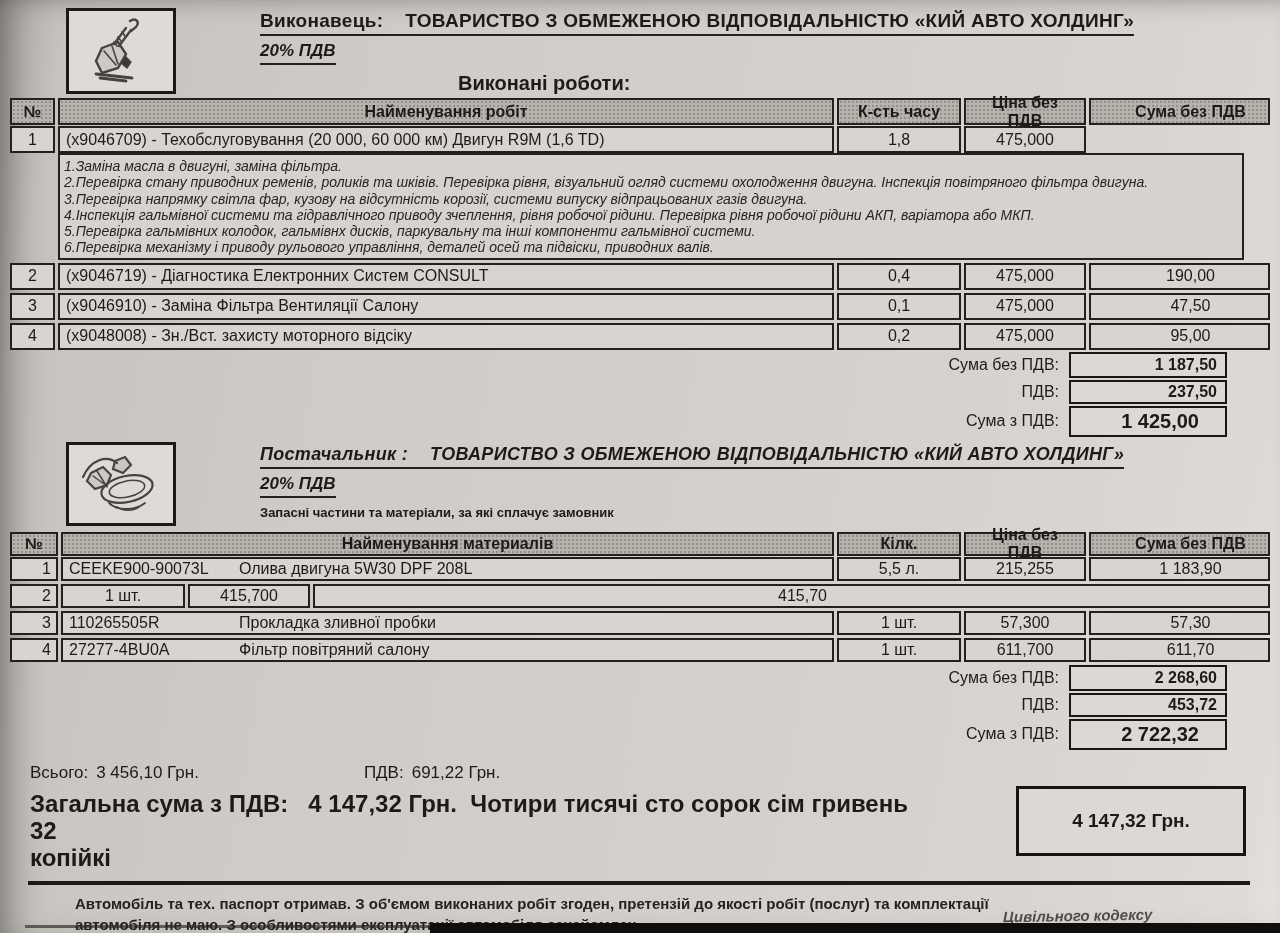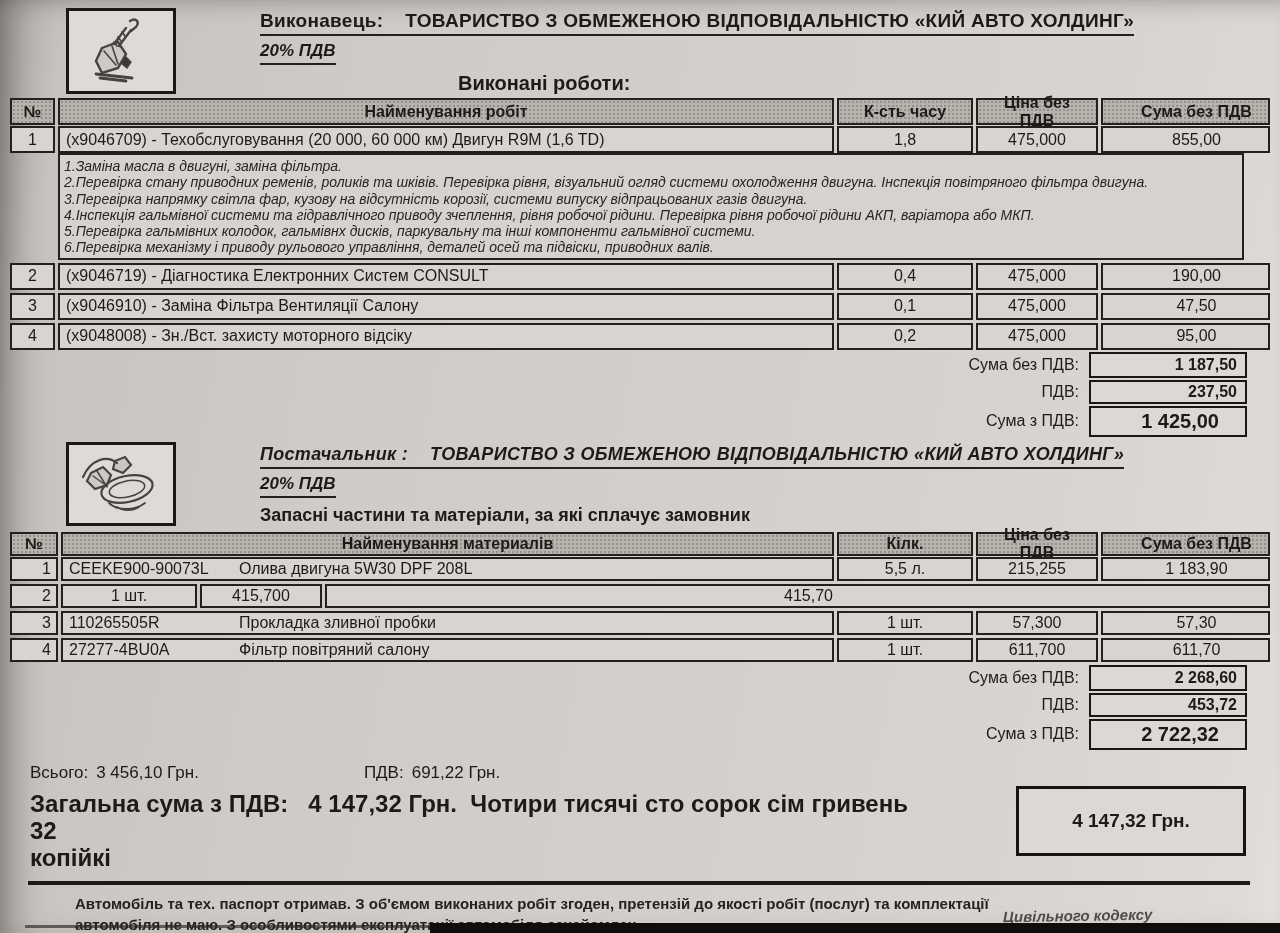--- a/index.html
+++ b/index.html
@@ -17,50 +17,50 @@
   
   .hdr{display:flex;align-items:flex-start;}
   .hdr1{padding-top:8px;height:88px;}
   .icon-box{margin-left:66px;width:104px;height:80px;border:3px solid #1a1918;background:#dedbd6;
     display:flex;align-items:center;justify-content:center;flex:none;}
   .hdr-text{margin-left:84px;padding-top:2px;}
   .co-line{font-size:19px;font-weight:bold;letter-spacing:.3px;display:inline-block;}
   .co-label{margin-right:22px;}
   .vat{display:inline-block;font-size:17px;font-weight:bold;margin-top:5px;}
   .works-title{font-size:20px;font-weight:bold;margin:7px 0 0 198px;}
-  .parts-title{font-size:18px;font-weight:bold;margin-top:7px;}
+  .parts-title{font-size:13px;font-weight:bold;margin-top:7px;}
   
   .tbl{margin:2px 10px 0 10px;}
   .trow{display:flex;gap:3px;margin-top:3px;}
   .trow.first{margin-top:1px;}
   .thead{margin-top:0;}
   .c{border:2px solid #222120;box-sizing:border-box;display:flex;align-items:center;justify-content:center;
      font-size:16px;background:#d8d5d0;line-height:18px;}
   .th{font-weight:bold;text-align:center;
      background-color:#b7b4ae;
      background-image:radial-gradient(rgba(88,86,82,.38) 1px,transparent 1.3px);
      background-size:4px 4px;}
   .works .thead .c{height:40px;}
   .works .trow .c{height:27px;}
   .mats  .thead .c{height:46px;}
   .mats  .trow .c{height:24px;}
   .c-num{width:45px;flex:none;}
   .c-name{width:776px;flex:none;justify-content:flex-start;padding-left:6px;}
-  .c-hours{width:136px;flex:none;}
+  .c-hours{width:124px;flex:none;}
   .c-price{width:122px;flex:none;}
   .c-sum{flex:1;padding-left:22px;}
   .mats .c-num{width:48px;justify-content:flex-end;padding-right:5px;}
   .mats .c-name{width:773px;}
   .part-no{display:inline-block;width:170px;flex:none;}
   
   .notes{margin-left:48px;width:1186px;box-sizing:border-box;border:2px solid #222120;
     background:#d6d3ce;padding:3px 12px 2px 4px;margin-top:0;}
   .note{font-size:14px;font-style:italic;line-height:16.3px;white-space:nowrap;overflow:hidden;color:#262524;}
   
-  .totals{padding-right:33px;margin-top:2px;}
+  .totals{padding-right:53px;margin-top:2px;}
   .tot-row{display:flex;justify-content:flex-end;align-items:center;margin-top:2px;}
   .tot-row:first-child{margin-top:0;}
   .tot-label{font-size:16px;padding-right:10px;}
   .tot-box{width:158px;box-sizing:border-box;border:2px solid #181716;background:#dcd9d4;
     height:26px;display:flex;align-items:center;justify-content:flex-end;
     padding-right:8px;font-weight:bold;font-size:16px;}
   .tot-row.mid .tot-box{height:24px;}
   .tot-row.big .tot-box{height:31px;font-size:20px;padding-right:26px;}
   
   .hdr2{margin-top:5px;height:86px;}
@@ -118,21 +118,20 @@
       <div class="c c-hours th">К-сть часу</div>
       <div class="c c-price th" style="padding:0 14px;">Ціна без ПДВ</div>
       <div class="c c-sum th">Сума без ПДВ</div>
     </div>
 
     <div class="trow first">
       <div class="c c-num">1</div>
       <div class="c c-name">(х9046709) -  Техобслуговування (20 000, 60 000 км) Двигун R9M (1,6 TD)</div>
       <div class="c c-hours">1,8</div>
       <div class="c c-price">475,000</div>
-      <div class="c c-sum">855,00</div>
     </div>
 
     <div class="notes">
       <div class="note">1.Заміна масла в двигуні, заміна фільтра.</div>
       <div class="note">2.Перевірка стану приводних ременів, роликів та шківів. Перевірка рівня, візуальний огляд системи охолодження двигуна. Інспекція повітряного фільтра двигуна.</div>
       <div class="note">3.Перевірка напрямку світла фар, кузову на відсутність корозії, системи випуску відпрацьованих газів двигуна.</div>
       <div class="note">4.Інспекція гальмівної системи та гідравлічного приводу зчеплення, рівня робочої рідини. Перевірка рівня робочої рідини АКП, варіатора або МКП.</div>
       <div class="note">5.Перевірка гальмівних колодок, гальмівнх дисків, паркувальну та інші компоненти гальмівної системи.</div>
       <div class="note">6.Перевірка механізму і приводу рульового управління, деталей осей та підвіски, приводних валів.</div>
     </div>

